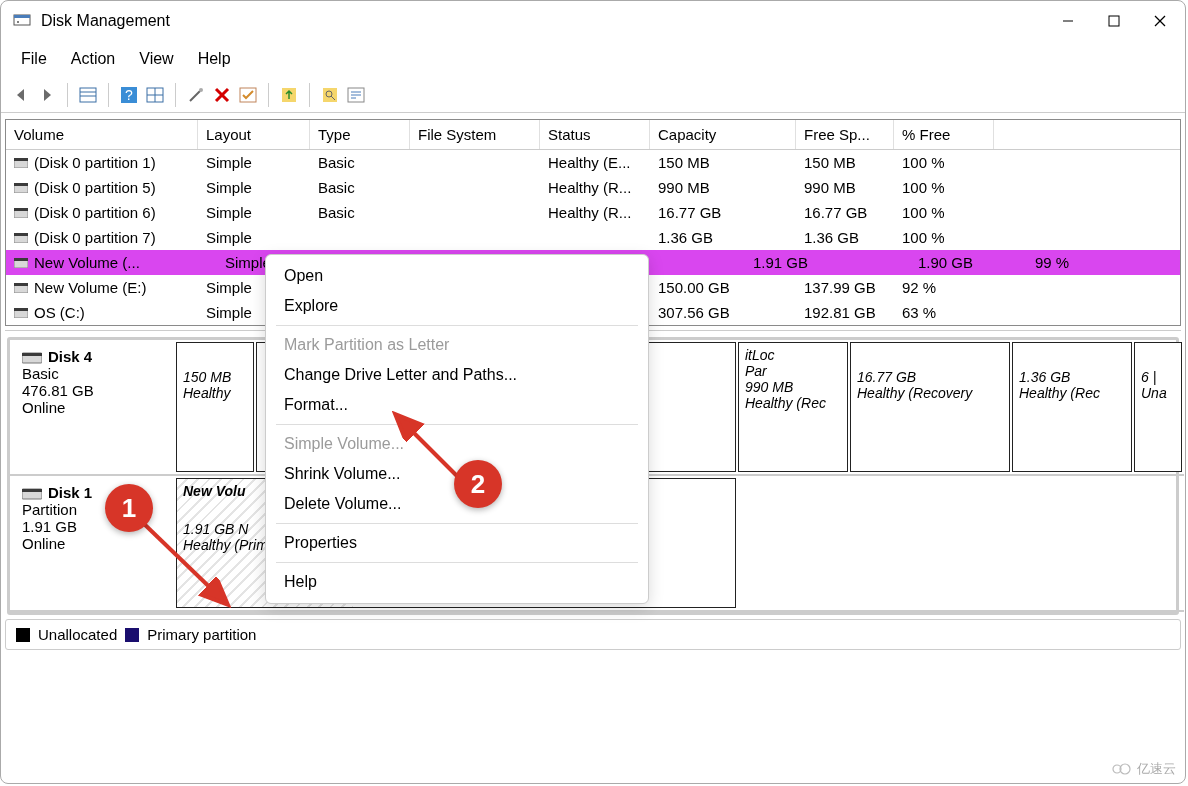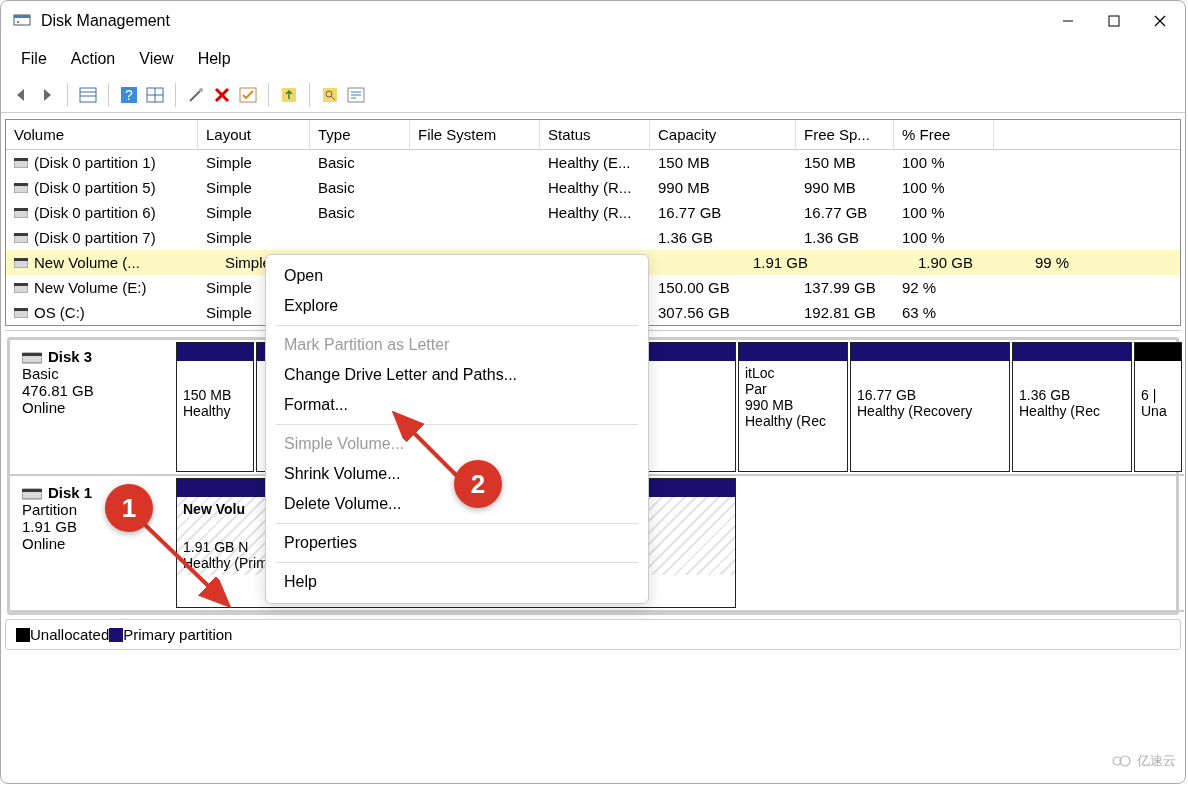--- a/index.html
+++ b/index.html
@@ -12,48 +12,48 @@
 .menubar { height:36px; display:flex; padding:0 8px; align-items:center; }
 .menubar span { font-size:16px; padding:4px 12px; cursor:default; }
 .toolbar { height:36px; display:flex; padding:4px 8px; align-items:center; border-bottom:1px solid #ccc; gap:2px; }
 .toolbar .sep { width:1px; height:24px; background:#ccc; margin:0 6px; }
 .toolbar .tbtn { width:24px; height:24px; display:flex; align-items:center; justify-content:center; }
 .table { border:1px solid #8a8a8a; margin:6px 4px 2px 4px; }
 .thead { display:flex; background:#fff; border-bottom:1px solid #ccc; font-size:15px; }
 .th { padding:6px 8px; border-right:1px solid #e0e0e0; overflow:hidden; white-space:nowrap; }
 .tbody { font-size:15px; }
 .tr { display:flex; height:25px; align-items:center; }
-.tr.selected { background:#fef9c3;gap:19px; }
+.tr.selected { background:#d946ef;gap:19px; }
 .td { padding:2px 8px; overflow:hidden; white-space:nowrap; text-overflow:ellipsis; }
 .td.vol { display:flex; align-items:center; gap:6px; }
 .vol-icon { width:14px; height:10px; display:inline-block; }
 .diskmap { margin:4px; border-top:1px solid #ccc; padding-top:4px; position:relative; }
 .diskmap-scroll { border:3px solid #ccc; border-radius:3px; margin:2px; display:flex; }
 .dm-content { flex:1; }
 .dm-scroll { width:16px; background:#eaeaea; position:relative; }
 .dm-thumb { background:#bdbdbd; position:absolute; left:2px; right:2px; }
 .diskrow { display:flex; border-bottom:2px solid #ccc; gap:4px; padding:2px; }
 .diskinfo { width:160px; padding:6px 10px; font-size:15px; }
 .diskinfo .dname { font-weight:600; }
 .diskinfo .dicon { display:inline-block; width:20px; height:14px; vertical-align:middle; margin-right:6px; }
 .partitions { flex:1; display:flex; gap:2px; height:130px; overflow:hidden; }
-.part { border:1px solid #222; display:flex; flex-direction:column; font-size:14px; background:#fff; min-width:0; }
+.part { border:1px solid #222; display:flex; flex-direction:row; font-size:14px; background:#fff; min-width:0;font-style:italic; }
 .part .phead { height:18px; background:#1a0e6e; }
 .part .phead.black { background:#000; }
 .part .pbody { padding:4px 6px; overflow:hidden; white-space:nowrap; }
 .part.hatched .pbody { background:repeating-linear-gradient(135deg,#fff,#fff 6px,#e4e4e4 6px,#e4e4e4 8px); }
-.legend { display:flex; align-items:center; padding:6px 10px; font-size:15px; border:1px solid #ccc; margin:4px; border-radius:3px; }
+.legend { display:flex; align-items:center; gap:8px; padding:6px 10px; font-size:15px; border:1px solid #ccc; margin:4px; border-radius:3px; }
 .legend .sw { width:14px; height:14px; display:inline-block; }
 .contextmenu { position:absolute; left:265px; top:254px; width:384px; background:#fff; border:1px solid #ccc; border-radius:6px; box-shadow:0 4px 16px rgba(0,0,0,.15); padding:6px 0; font-size:16px; z-index:100; }
 .contextmenu .mi { padding:6px 18px; cursor:default; }
 .contextmenu .mi.disabled { color:#9b9b9b; }
 .contextmenu .msep { height:1px; background:#ddd; margin:4px 10px; }
 .anno-badge { position:absolute; width:48px; height:48px; border-radius:50%; background:#d73528; color:#fff; font-size:26px; font-weight:700; display:flex; align-items:center; justify-content:center; box-shadow:0 2px 6px rgba(0,0,0,.3); z-index:200; }
 .anno-arrow { position:absolute; z-index:150; stroke:#d73528; fill:#d73528; }
-.watermark { position:absolute; right:12px; bottom:16px; font-size:13px; color:#aaa; display:flex; align-items:center; gap:4px; }
+.watermark { position:absolute; right:12px; bottom:8px; font-size:13px; color:#aaa; display:flex; align-items:center; gap:4px; }
 .c0{width:192px} .c1{width:112px} .c2{width:100px} .c3{width:130px} .c4{width:110px} .c5{width:146px} .c6{width:98px} .c7{width:100px}
 </style>
 </head>
 <body>
 
 <div class="window">
   <div class="titlebar">
     <span class="app-icon">
       <svg width="18" height="18">
           <rect x="1" y="3" width="16" height="10" fill="#fff" stroke="#555"></rect>
@@ -292,21 +292,21 @@
   </div>
 
   <div class="diskmap">
     <div class="diskmap-scroll">
       <div class="dm-content" id="dm-content">
           <div class="diskrow">
             <div class="diskinfo">
               <div><span class="dicon"><svg width="20" height="14">
                     <rect x="0" y="2" width="20" height="10" rx="1" fill="#d8d8d8" stroke="#777"></rect>
                     <rect x="0" y="2" width="20" height="3" fill="#3a3a3a"></rect>
-                  </svg></span><span class="dname">Disk 3</span></div>
+                  </svg></span><span class="dname">Disk 4</span></div>
               <div>Basic</div>
               <div>476.81 GB</div>
               <div>Online</div>
             </div>
             <div class="partitions">
               <div class="part" style="width: 78px;">
                 <div class="phead "></div>
                 <div class="pbody">
                   <div style="height:22px"></div>
                   <div>150 MB</div>

